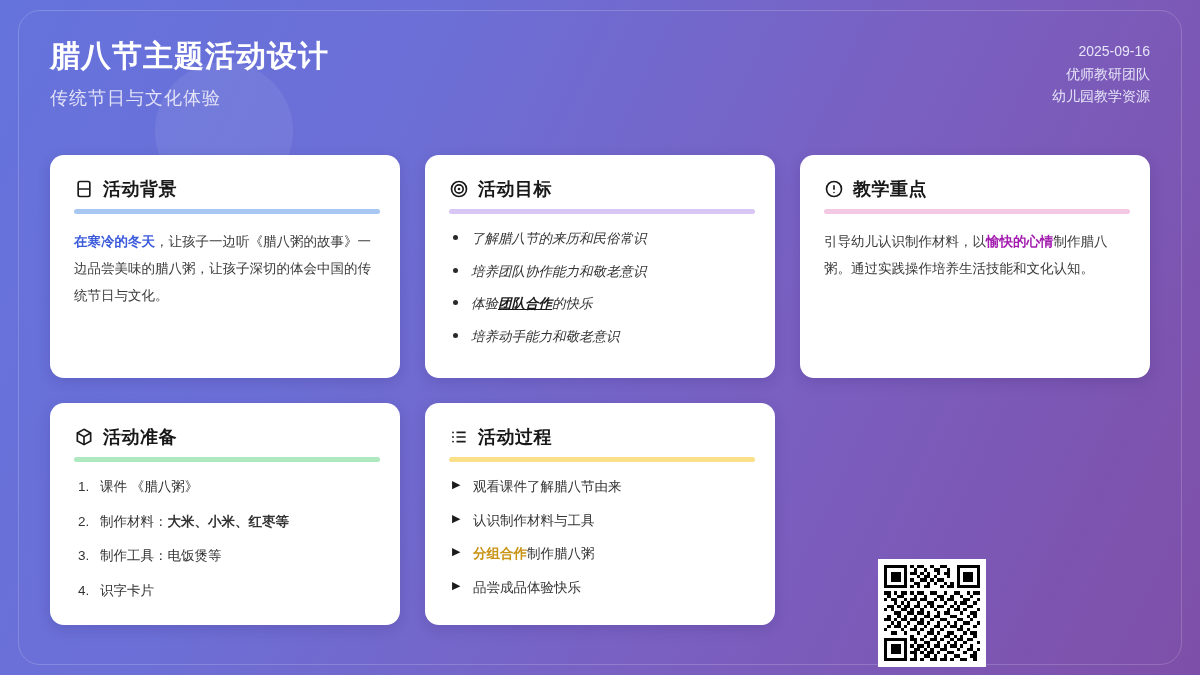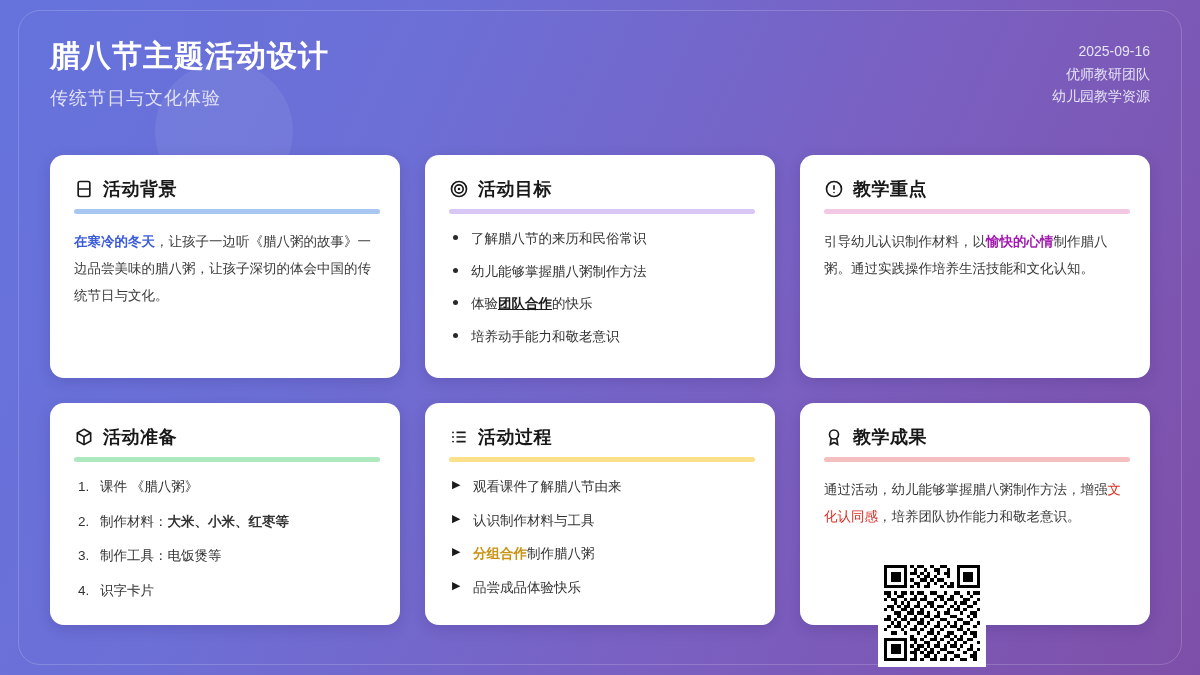--- a/index.html
+++ b/index.html
@@ -119,20 +119,21 @@
   .hl-underline { text-decoration:underline; color:#1b1b1b; }
 
   ul.bullets { list-style:none; }
   ul.bullets li {
     font-size:13.5px;
     color:#333;
     line-height:1.6;
     margin-bottom:11px;
     padding-left:22px;
     position:relative;
+    font-style:italic;
   }
   ul.bullets li::before {
     content:"";
     position:absolute;
     left:4px; top:7px;
     width:5px; height:5px;
     border-radius:50%;
     background:#2a2a2a;
   }
 
@@ -220,21 +221,21 @@
         <svg class="card-icon" viewBox="0 0 24 24" fill="none" stroke="currentColor" stroke-width="2">
           <circle cx="12" cy="12" r="9"></circle>
           <circle cx="12" cy="12" r="5"></circle>
           <circle cx="12" cy="12" r="1.6" fill="currentColor" stroke="none"></circle>
         </svg>
         <div class="card-title">活动目标</div>
       </div>
       <div class="accent" style="background:#D8C7F5"></div>
       <ul class="bullets">
         <li><span></span><span class="hl hl-underline"></span><span>了解腊八节的来历和民俗常识</span></li>
-        <li><span></span><span class="hl hl-underline"></span><span>幼儿能够掌握腊八粥制作方法</span></li>
+        <li><span></span><span class="hl hl-underline"></span><span>培养团队协作能力和敬老意识</span></li>
         <li><span>体验</span><span class="hl hl-underline">团队合作</span><span>的快乐</span></li>
         <li><span></span><span class="hl hl-underline"></span><span>培养动手能力和敬老意识</span></li>
       </ul>
     </div>
 
     <div class="card">
       <div class="card-head">
         <svg class="card-icon" viewBox="0 0 24 24" fill="none" stroke="currentColor" stroke-width="2">
           <circle cx="12" cy="12" r="9"></circle>
           <line x1="12" y1="7.5" x2="12" y2="13"></line>
@@ -278,31 +279,20 @@
       </div>
       <div class="accent" style="background:#FBE08A"></div>
       <ul class="arrows">
         <li><span class="hl hl-amber"></span><span>观看课件了解腊八节由来</span></li>
         <li><span class="hl hl-amber"></span><span>认识制作材料与工具</span></li>
         <li><span class="hl hl-amber">分组合作</span><span>制作腊八粥</span></li>
         <li><span class="hl hl-amber"></span><span>品尝成品体验快乐</span></li>
       </ul>
     </div>
 
-    <div class="card">
-      <div class="card-head">
-        <svg class="card-icon" viewBox="0 0 24 24" fill="none" stroke="currentColor" stroke-width="2">
-          <circle cx="12" cy="9" r="5.4"></circle>
-          <path d="M8.6 13.6 7.6 21l4.4-2.4L16.4 21l-1-7.4"></path>
-        </svg>
-        <div class="card-title">教学成果</div>
-      </div>
-      <div class="accent" style="background:#F6BFBF"></div>
-      <div class="body-text"><span>通过活动，幼儿能够掌握腊八粥制作方法，增强</span><span class="hl-red">文化认同感</span><span>，培养团队协作能力和敬老意识。</span></div>
-    </div>
 
   </div>
 
   <div class="qr-wrap">
     <svg viewBox="0 0 29 29" shape-rendering="crispEdges">
       <rect width="29" height="29" fill="#fff"></rect>
       <g fill="#000">
         <rect x="0" y="0" width="7" height="1"></rect>
           <rect x="0" y="6" width="7" height="1"></rect>
         <rect x="0" y="0" width="1" height="7"></rect>

